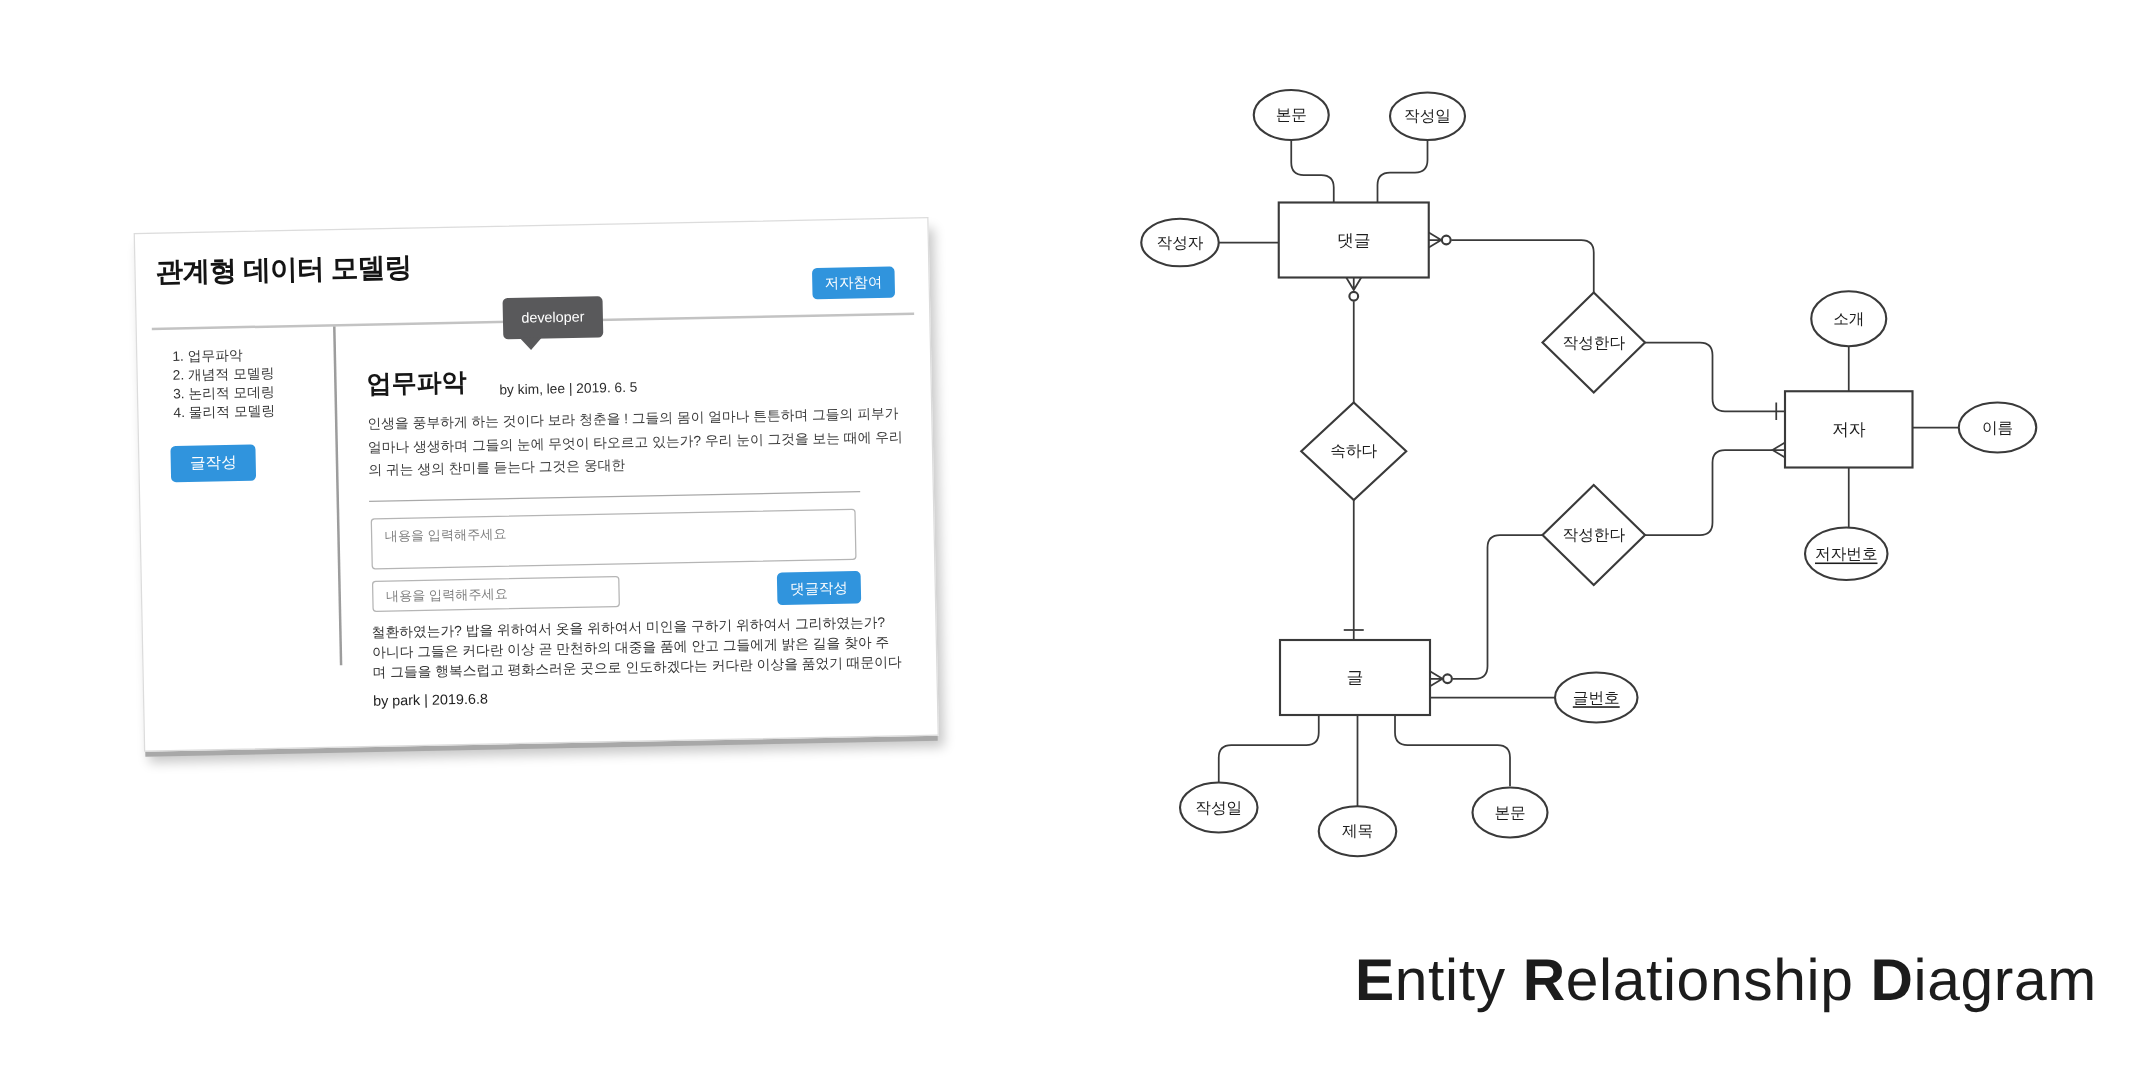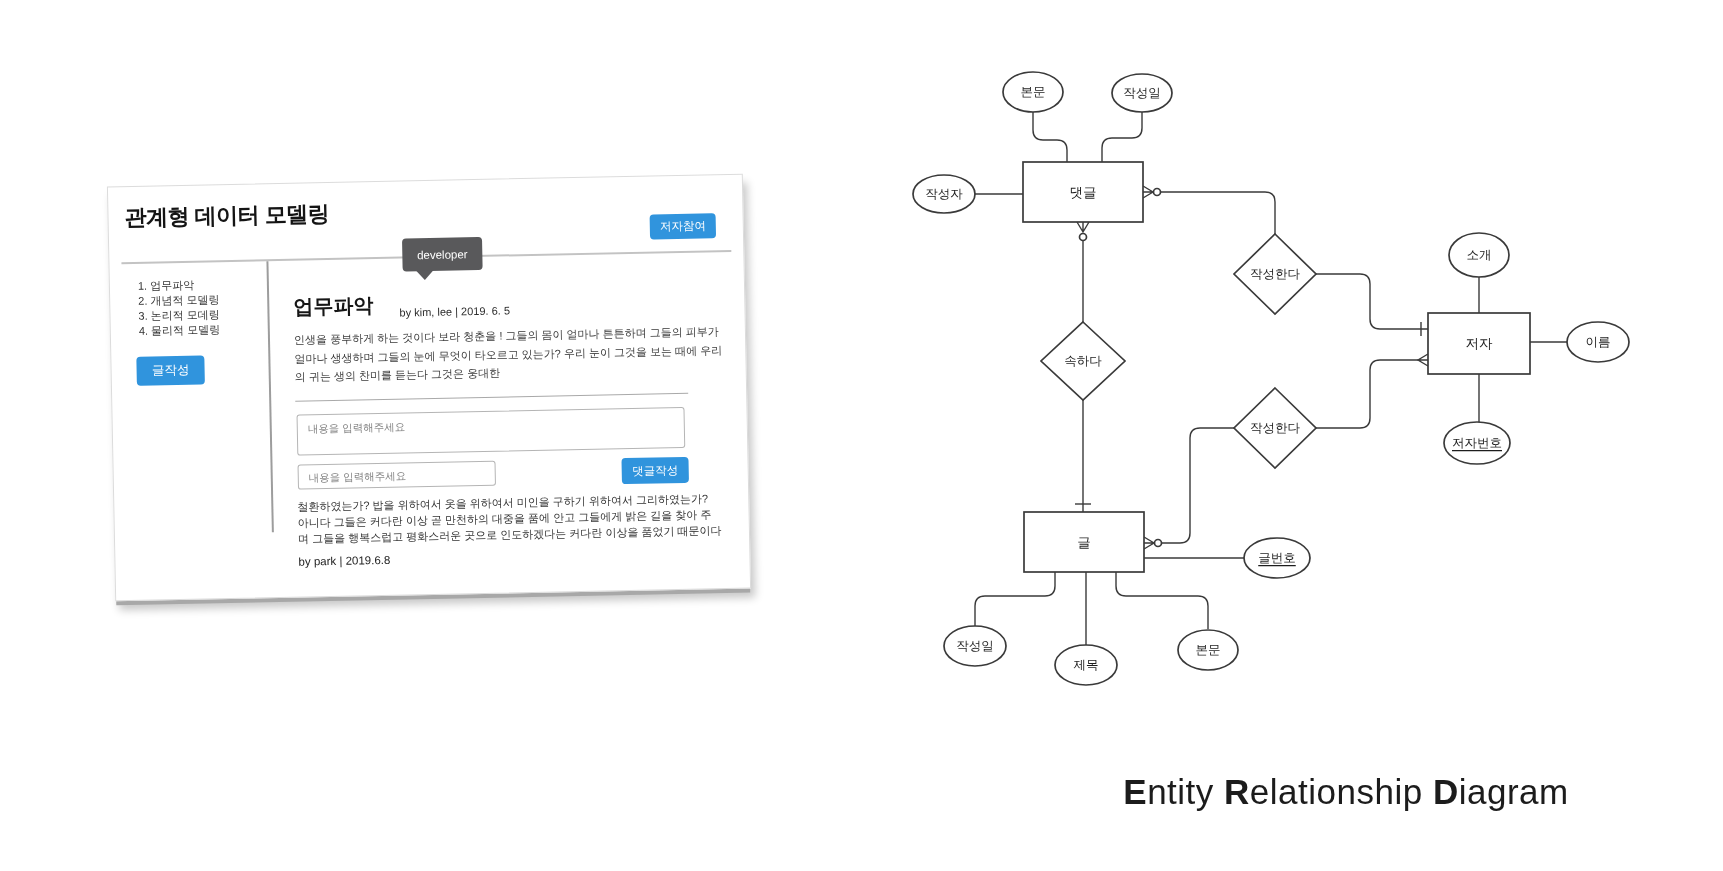--- a/index.html
+++ b/index.html
@@ -47,22 +47,22 @@
   #erd .c-line{fill:none;stroke:#3a3a3a;stroke-width:1.4px;}
   #erd .shape{fill:#ffffff;stroke:#3a3a3a;stroke-width:1.7px;}
   #erd text{font-family:"Liberation Sans","DejaVu Sans",sans-serif;fill:#1d1d1d;
             text-anchor:middle;dominant-baseline:central;}
   #erd .t-entity{font-size:13.5px;}
   #erd .t-rel{font-size:12.5px;}
   #erd .t-attr{font-size:12.5px;}
   #erd .pk{text-decoration:underline;}
 
   
-  .caption{position:absolute;left:1084px;top:772px;width:524px;text-align:center;
-           font-size:35px;color:#1c1c1c;letter-spacing:0.5px;white-space:nowrap;}
+  .caption{position:absolute;left:1084px;top:756px;width:524px;text-align:center;
+           font-size:47px;color:#1c1c1c;letter-spacing:0.5px;white-space:nowrap;}
   .cap-i{font-weight:800;}
   .cap-r{font-weight:300;}
 </style>
 </head>
 <body>
 
 <div class="canvas">
 
   <div class="card">
     <div class="card-title">관계형 데이터 모델링</div>

